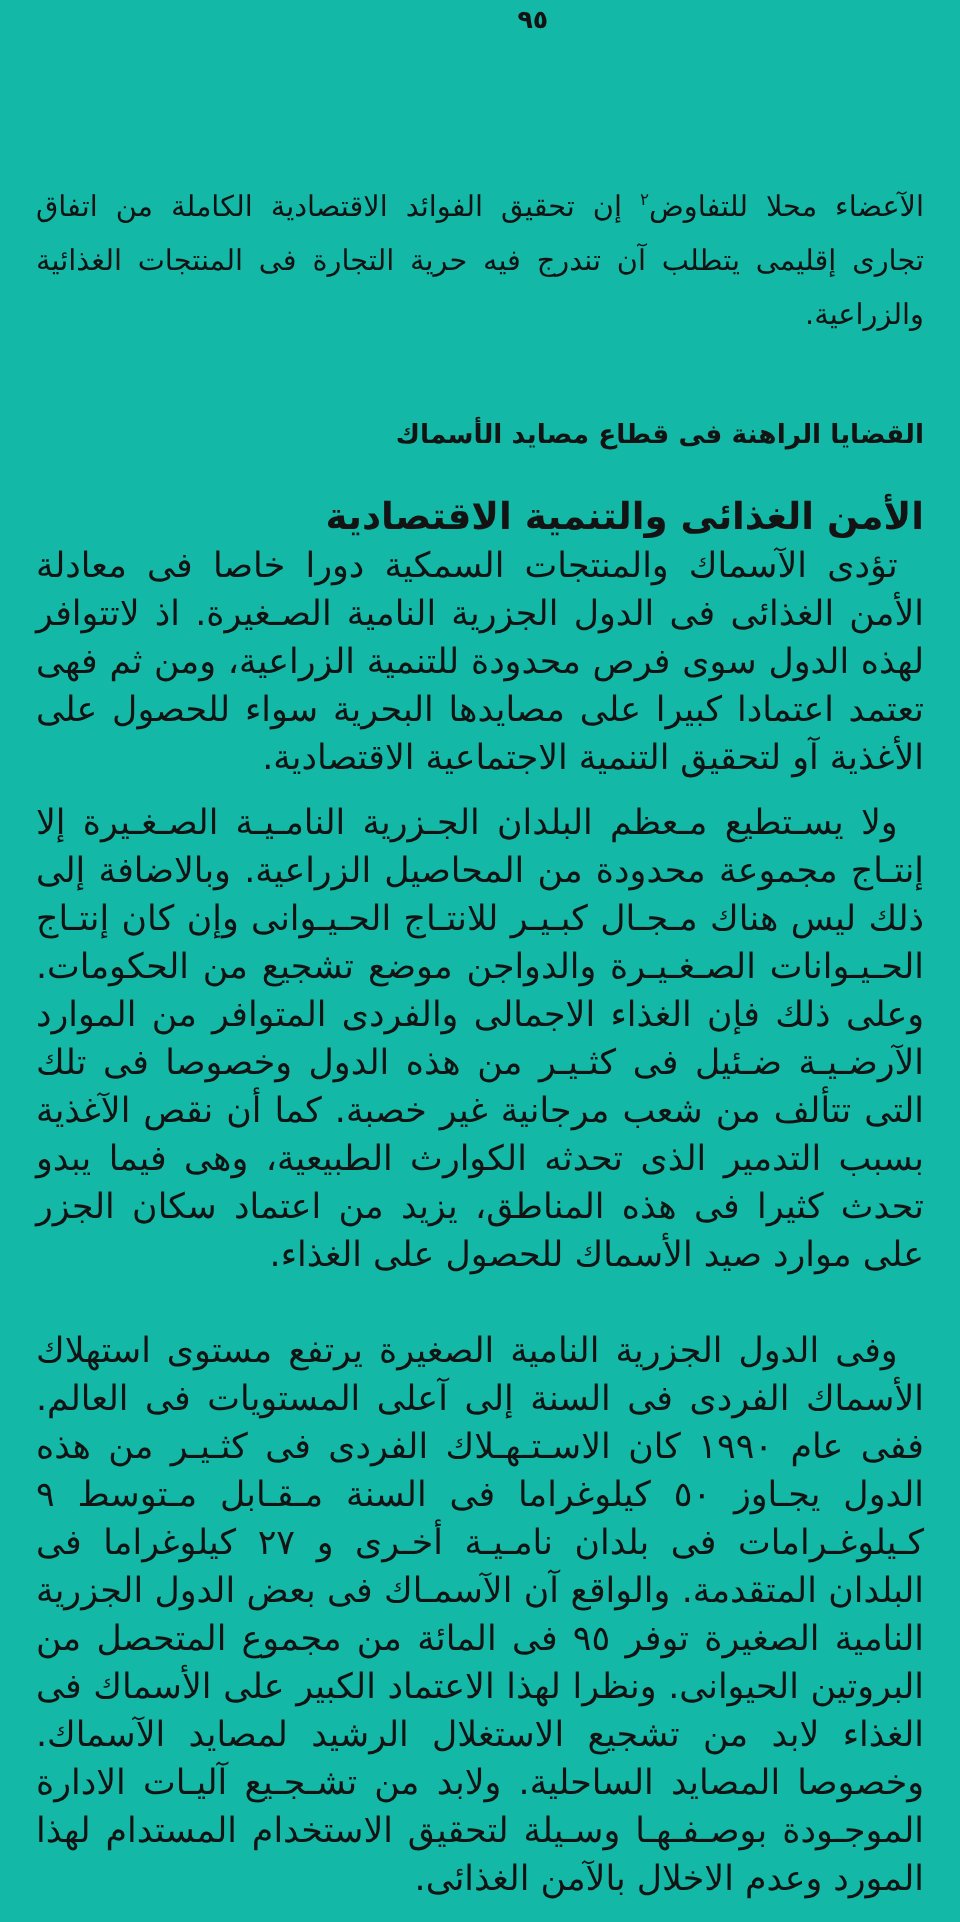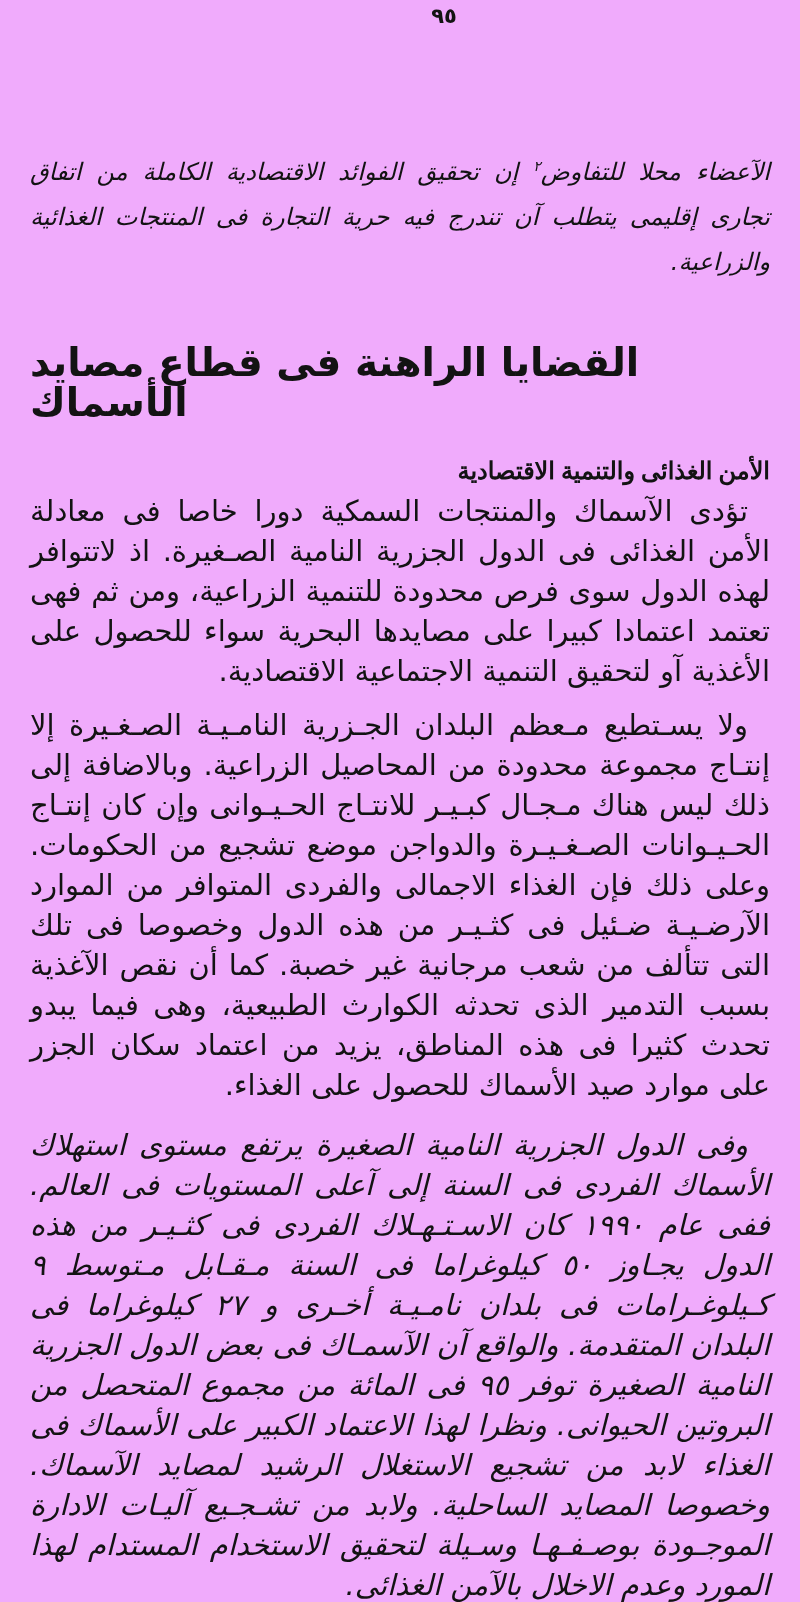--- a/index.html
+++ b/index.html
@@ -5,76 +5,73 @@
   html, body {
     margin: 0;
     padding: 0;
     background: #ffffff;
   }
   .page {
     position: relative;
     width: 800px;
     height: 1602px;
     box-sizing: border-box;
-    background: #f0abfc;
+    background: #14b8a6;
     color: #131313;
     font-family: "DejaVu Sans", sans-serif;
     direction: rtl;
     padding: 0 30px;
     overflow: hidden;
   }
   .page-number {
     text-align: center;
     font-size: 21px;
     font-weight: bold;
     padding-top: 4px;
     transform: translateX(44px);
   }
   .intro {
     margin: 122px 0 0 0;
     font-size: 24px;
     line-height: 45px;
     text-align: justify;
     text-justify: inter-word;
-    font-style: italic;
   }
   .intro sup {
     font-size: 14px;
     line-height: 0;
   }
   .main-heading {
     margin: 58px 0 0 0;
-    font-size: 39px;
+    font-size: 22px;
     font-weight: bold;
     line-height: 40px;
-    text-align: left;
+    text-align: right;
     letter-spacing: 0.5px;
   }
   .subheading {
     margin: 28px 0 0 0;
-    font-size: 24px;
+    font-size: 31px;
     font-weight: bold;
     line-height: 40px;
     text-align: right;
-    font-family: Liberation Serif, serif;
   }
   .body-text p {
     margin: 0;
     font-size: 29px;
     line-height: 40px;
     text-align: justify;
     text-justify: inter-word;
     text-indent: 22px;
   }
   .body-text p + p {
     margin-top: 14px;
   }
   .body-text p.para-3 {
-    margin-top: 20px;
-    font-style: italic;
+    margin-top: 40px;
   }
 </style>
 </head>
 <body>
 
 <div class="page">
 
   <div class="page-number">٩٥</div>
 
   <p class="intro"><span>الآعضاء محلا للتفاوض</span><sup><span>٢</span></sup><span> إن تحقيق الفوائد الاقتصادية الكاملة من اتفاق تجارى إقليمى يتطلب آن تندرج فيه حرية التجارة فى المنتجات الغذائية والزراعية.</span></p>

